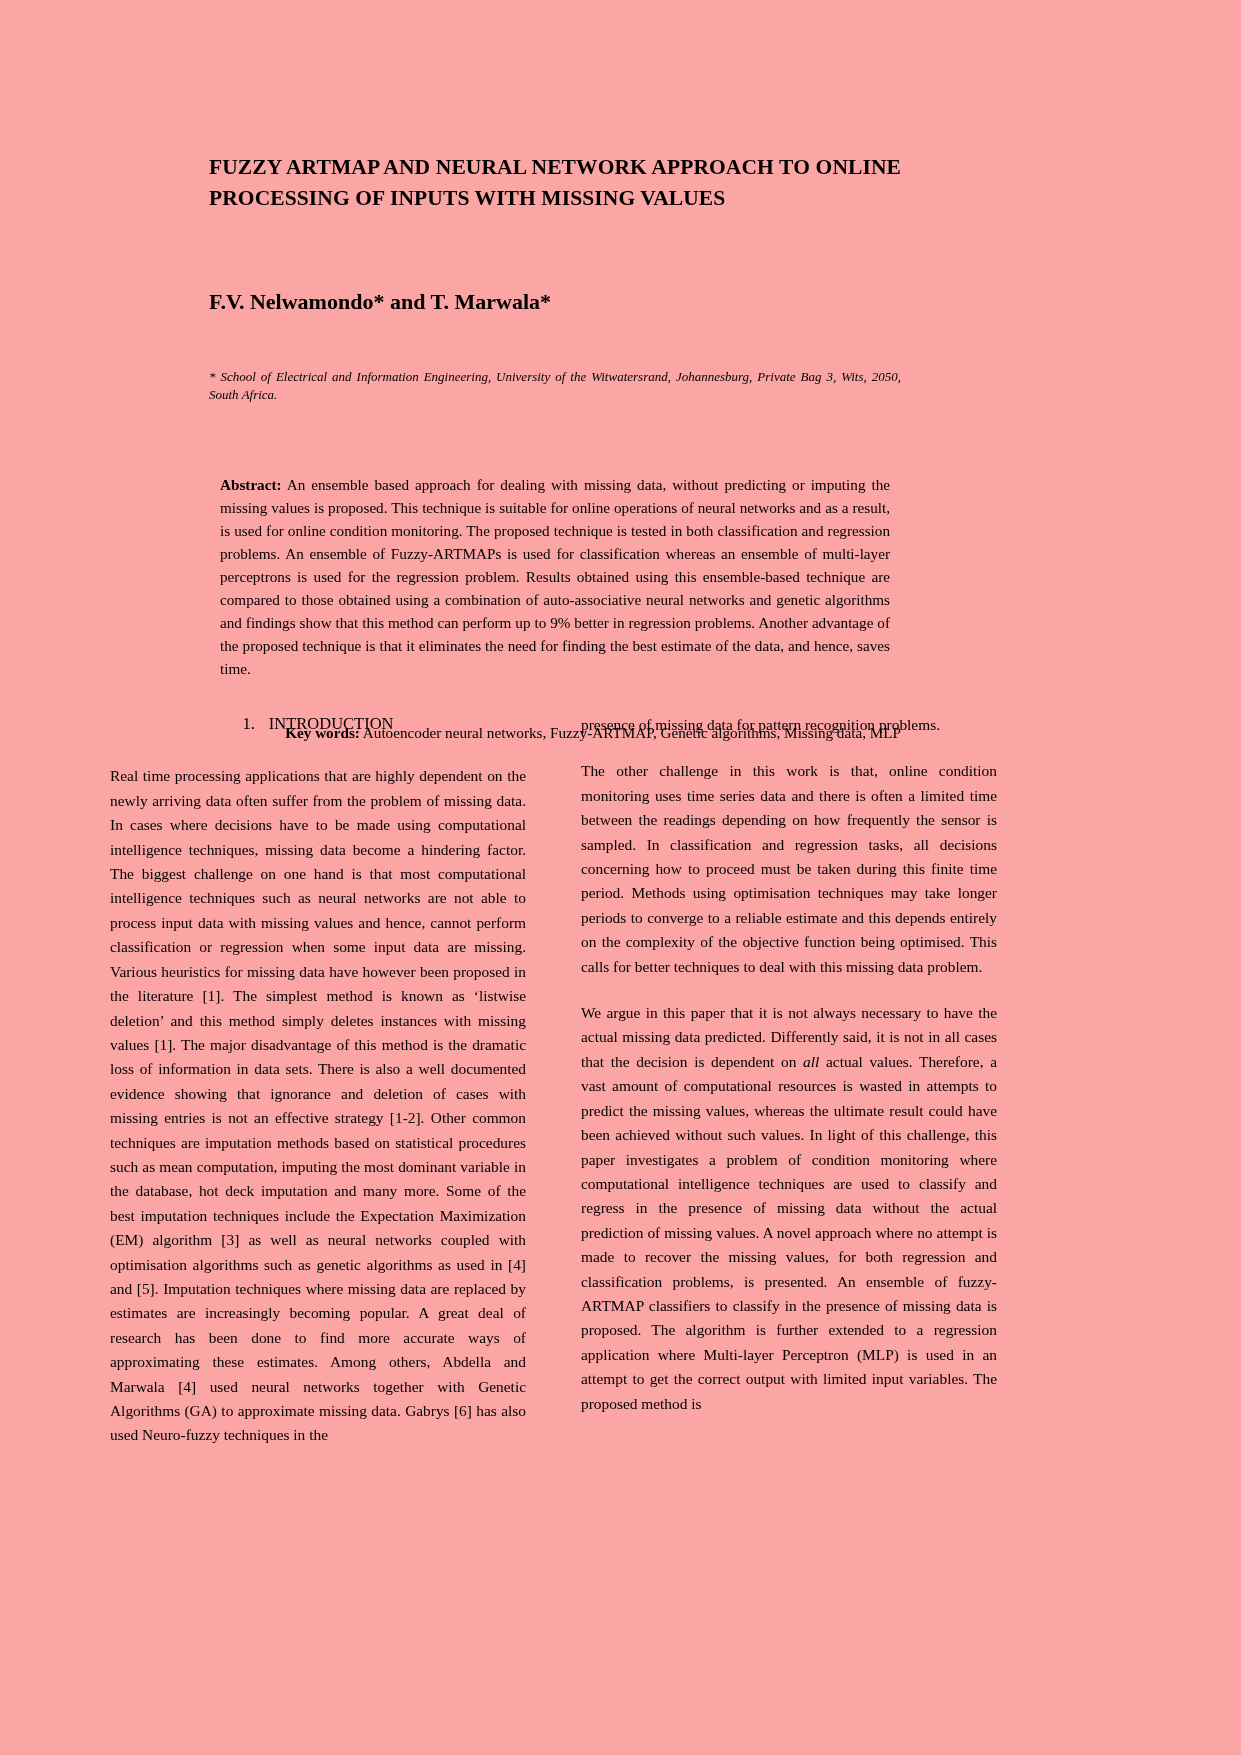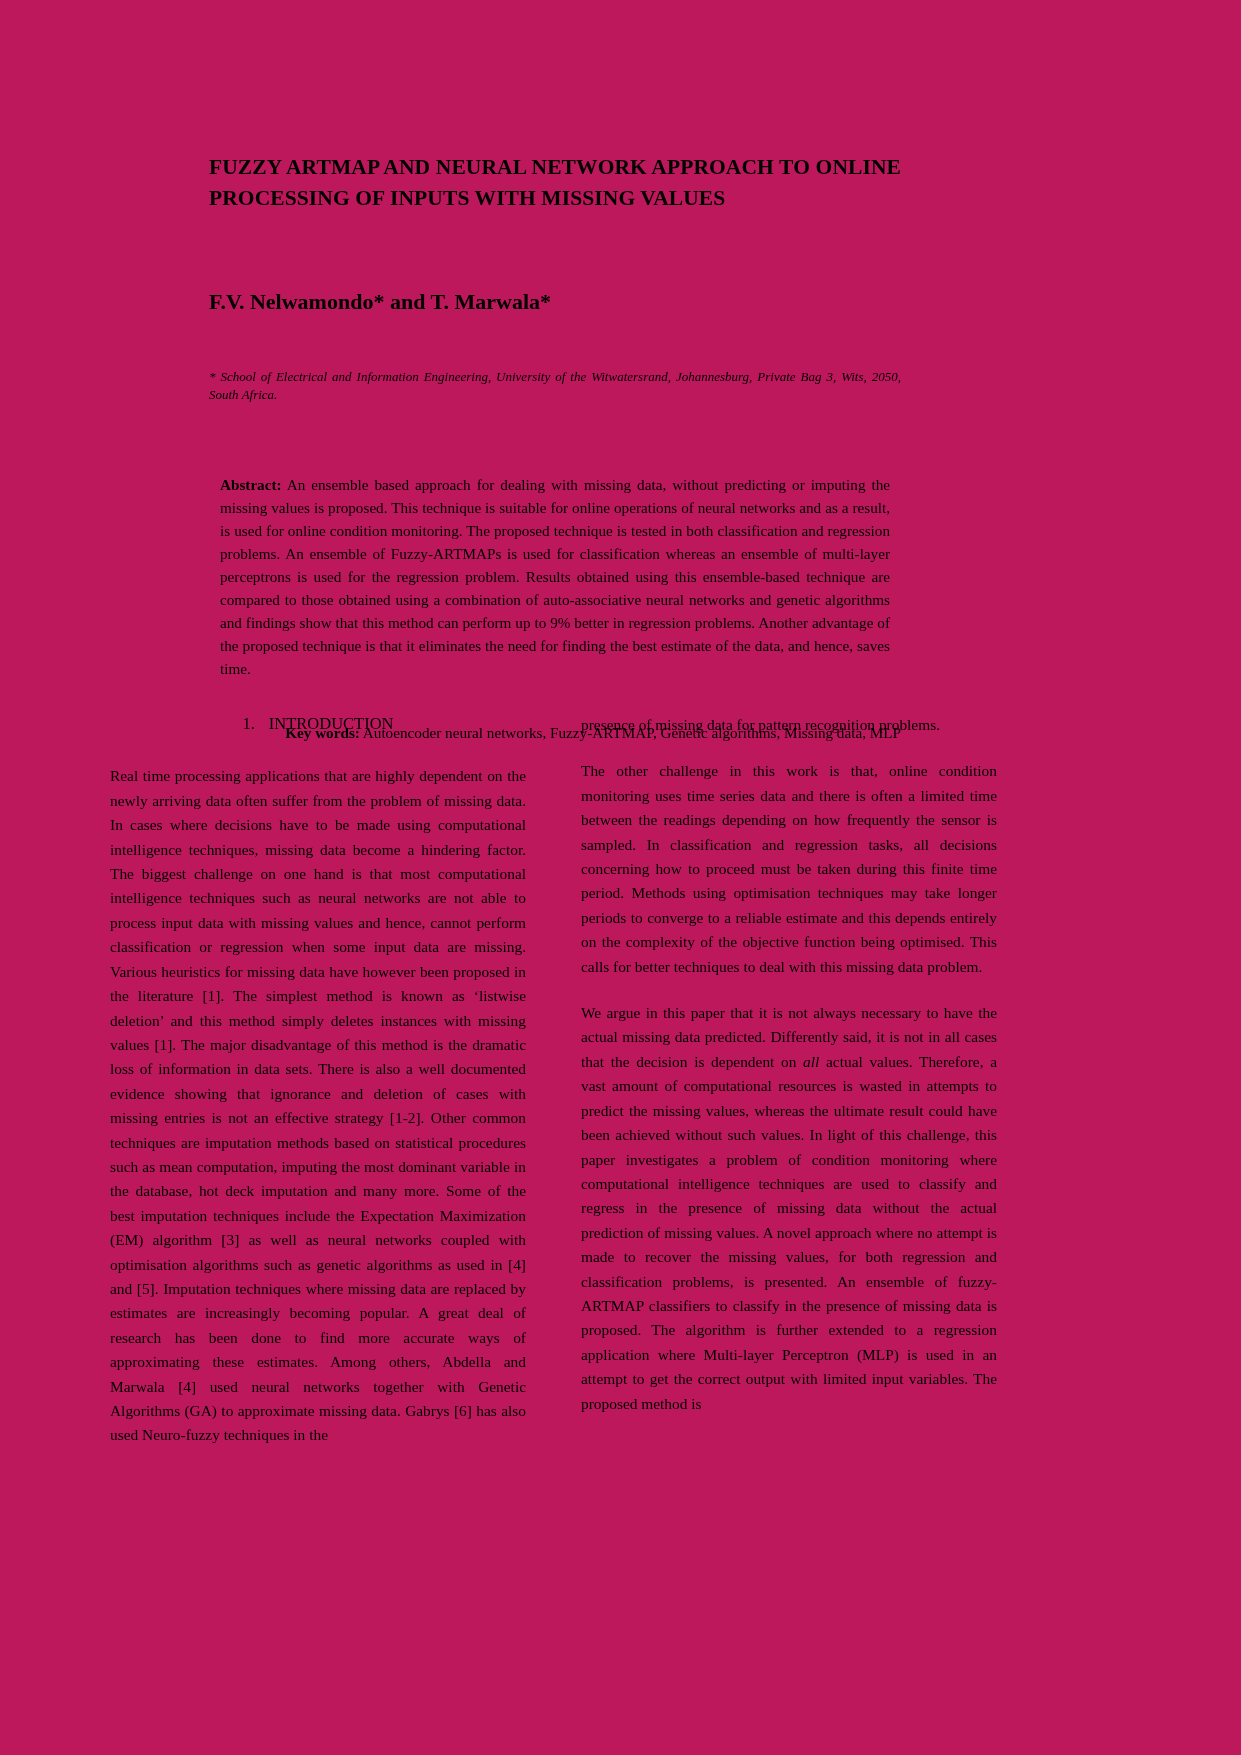--- a/index.html
+++ b/index.html
@@ -15,21 +15,21 @@
     position: relative;
     overflow: hidden;
   }
 
   .page {
     position: absolute;
     left: 0;
     top: 0;
     width: 1241px;
     height: 1755px;
-    background: #be185d;
+    background: #fca5a5;
   }
 
   
   .frontmatter {
     position: absolute;
     left: 209px;
     top: 152px;
     width: 692px;
   }
 

